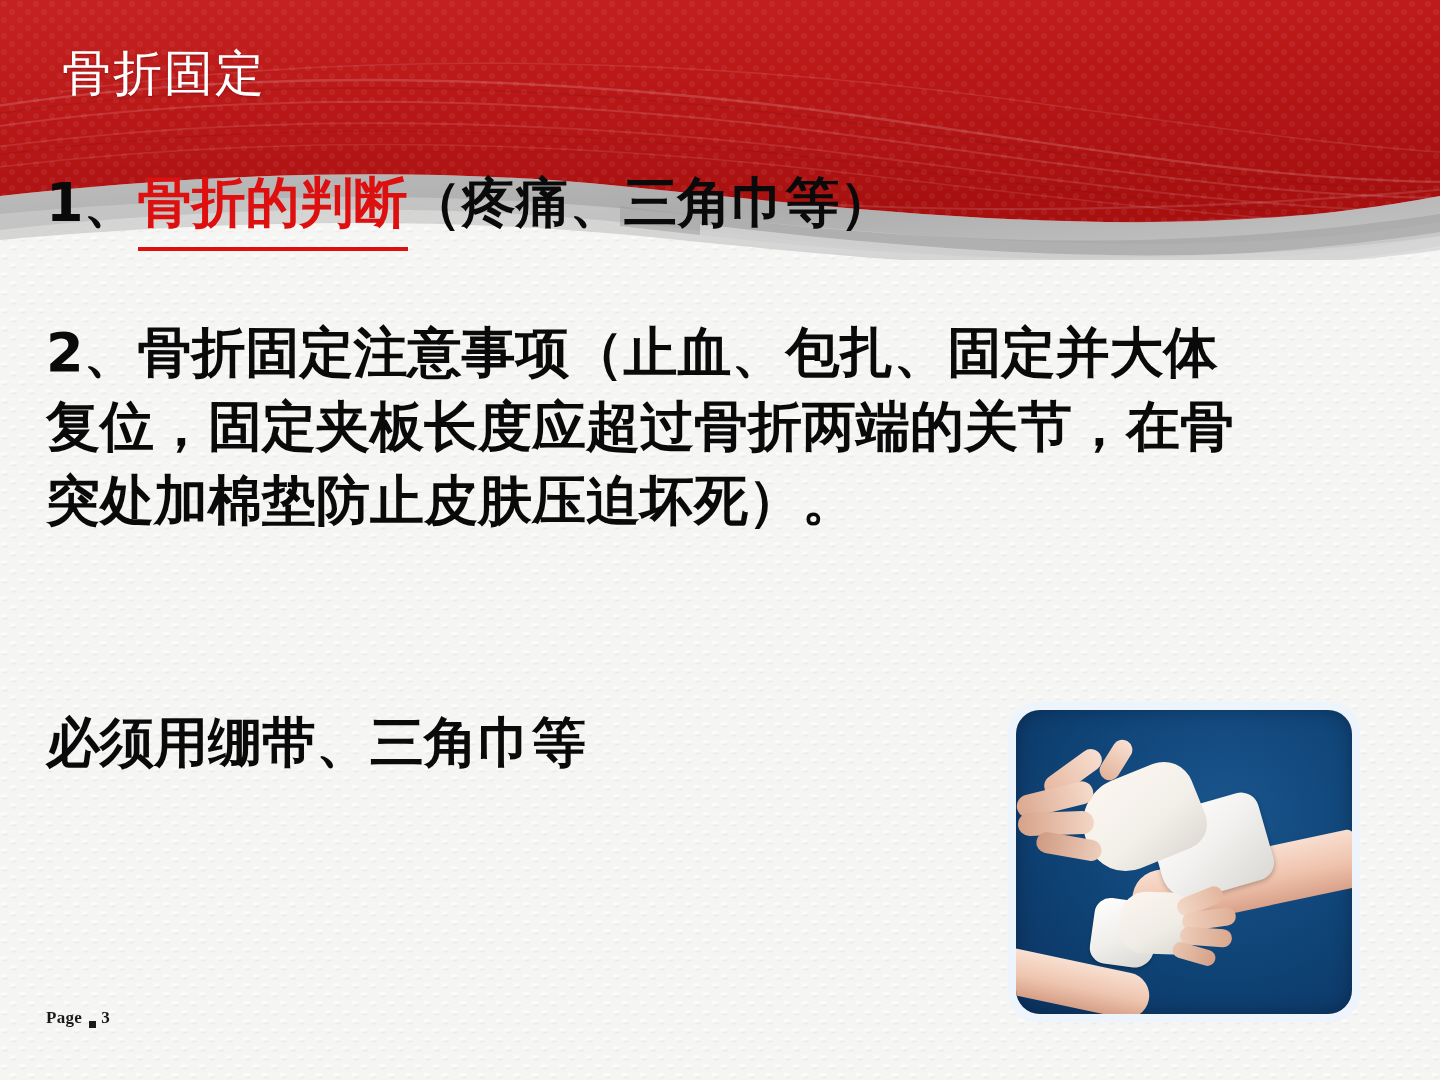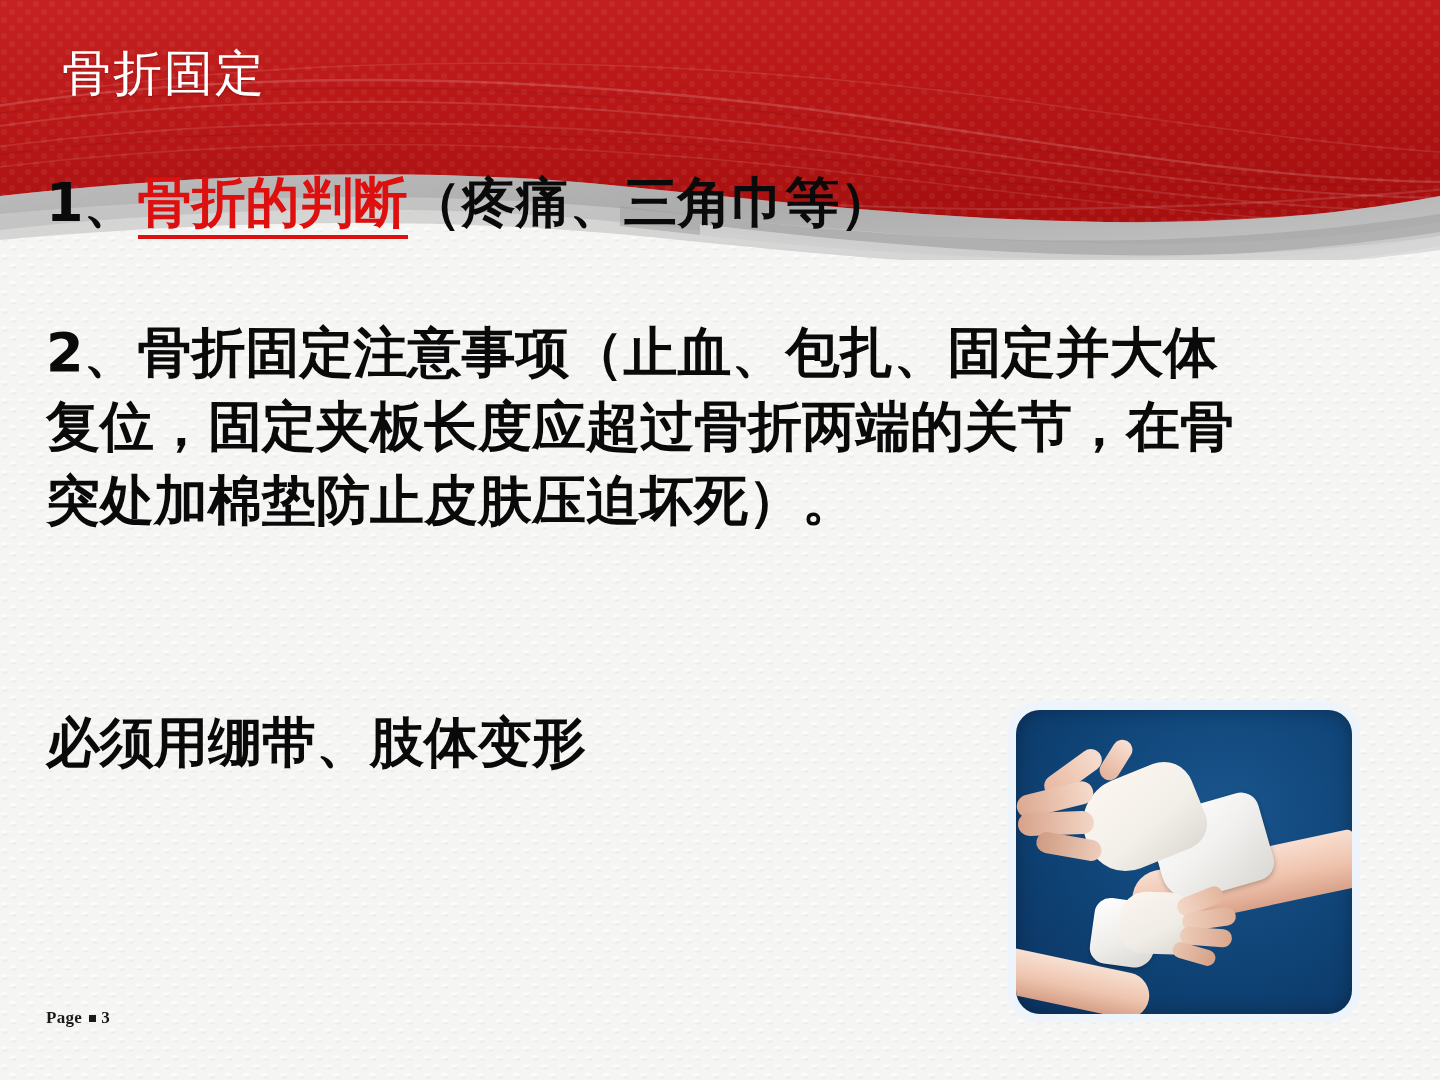--- a/index.html
+++ b/index.html
@@ -91,21 +91,21 @@
   }
   .para-3 {
     left: 46px;
     top: 706px;
     width: 960px;
   }
 
   .hl-red {
     color: #dd0f0f;
     border-bottom: 4px solid #dd0f0f;
-    padding-bottom: 1px;
+    padding-bottom: 13px;
   }
 
   
   .photo-frame {
     position: absolute;
     left: 1008px;
     top: 702px;
     width: 352px;
     height: 320px;
     background: #eef4fb;
@@ -201,21 +201,21 @@
   .page-footer {
     position: absolute;
     left: 46px;
     top: 1008px;
     color: #1a1a1a;
     font-family: "Liberation Serif", "DejaVu Serif", serif;
     font-weight: bold;
     font-size: 17px;
     letter-spacing: 0.3px;
     display: flex;
-    align-items: center;
+    align-items: flex-end;
     gap: 4px;
   }
   .page-bullet {
     display: inline-block;
     width: 7px;
     height: 7px;
     background: #1a1a1a;
     margin: 0 1px 0 3px;
   }
 </style>
@@ -276,21 +276,21 @@
     <div class="slide-title">骨折固定</div>
   </div>
 
   <div class="body-area">
 
     <div class="para para-1"><span>1、</span><span class="hl-red">骨折的判断</span><span>（疼痛、三角巾等）</span></div>
 
     <div class="para para-2">2、骨折固定注意事项（止血、包扎、固定并大体复位，固定夹板长度应超过骨折两端的关节，在骨突处加棉垫防止皮肤压迫坏死）。</div>
 
     <div class="para para-3">
-      <div>必须用绷带、肢体变形</div>
+      <div>必须用绷带、三角巾等</div>
     </div>
 
     <div class="photo-frame">
       <div class="photo">
         <div class="hand upper-arm"></div>
         <div class="hand upper-wrap"></div>
         <div class="hand upper-palm"></div>
         <div class="f uf1"></div>
         <div class="f uf2"></div>
         <div class="f uf3"></div>

